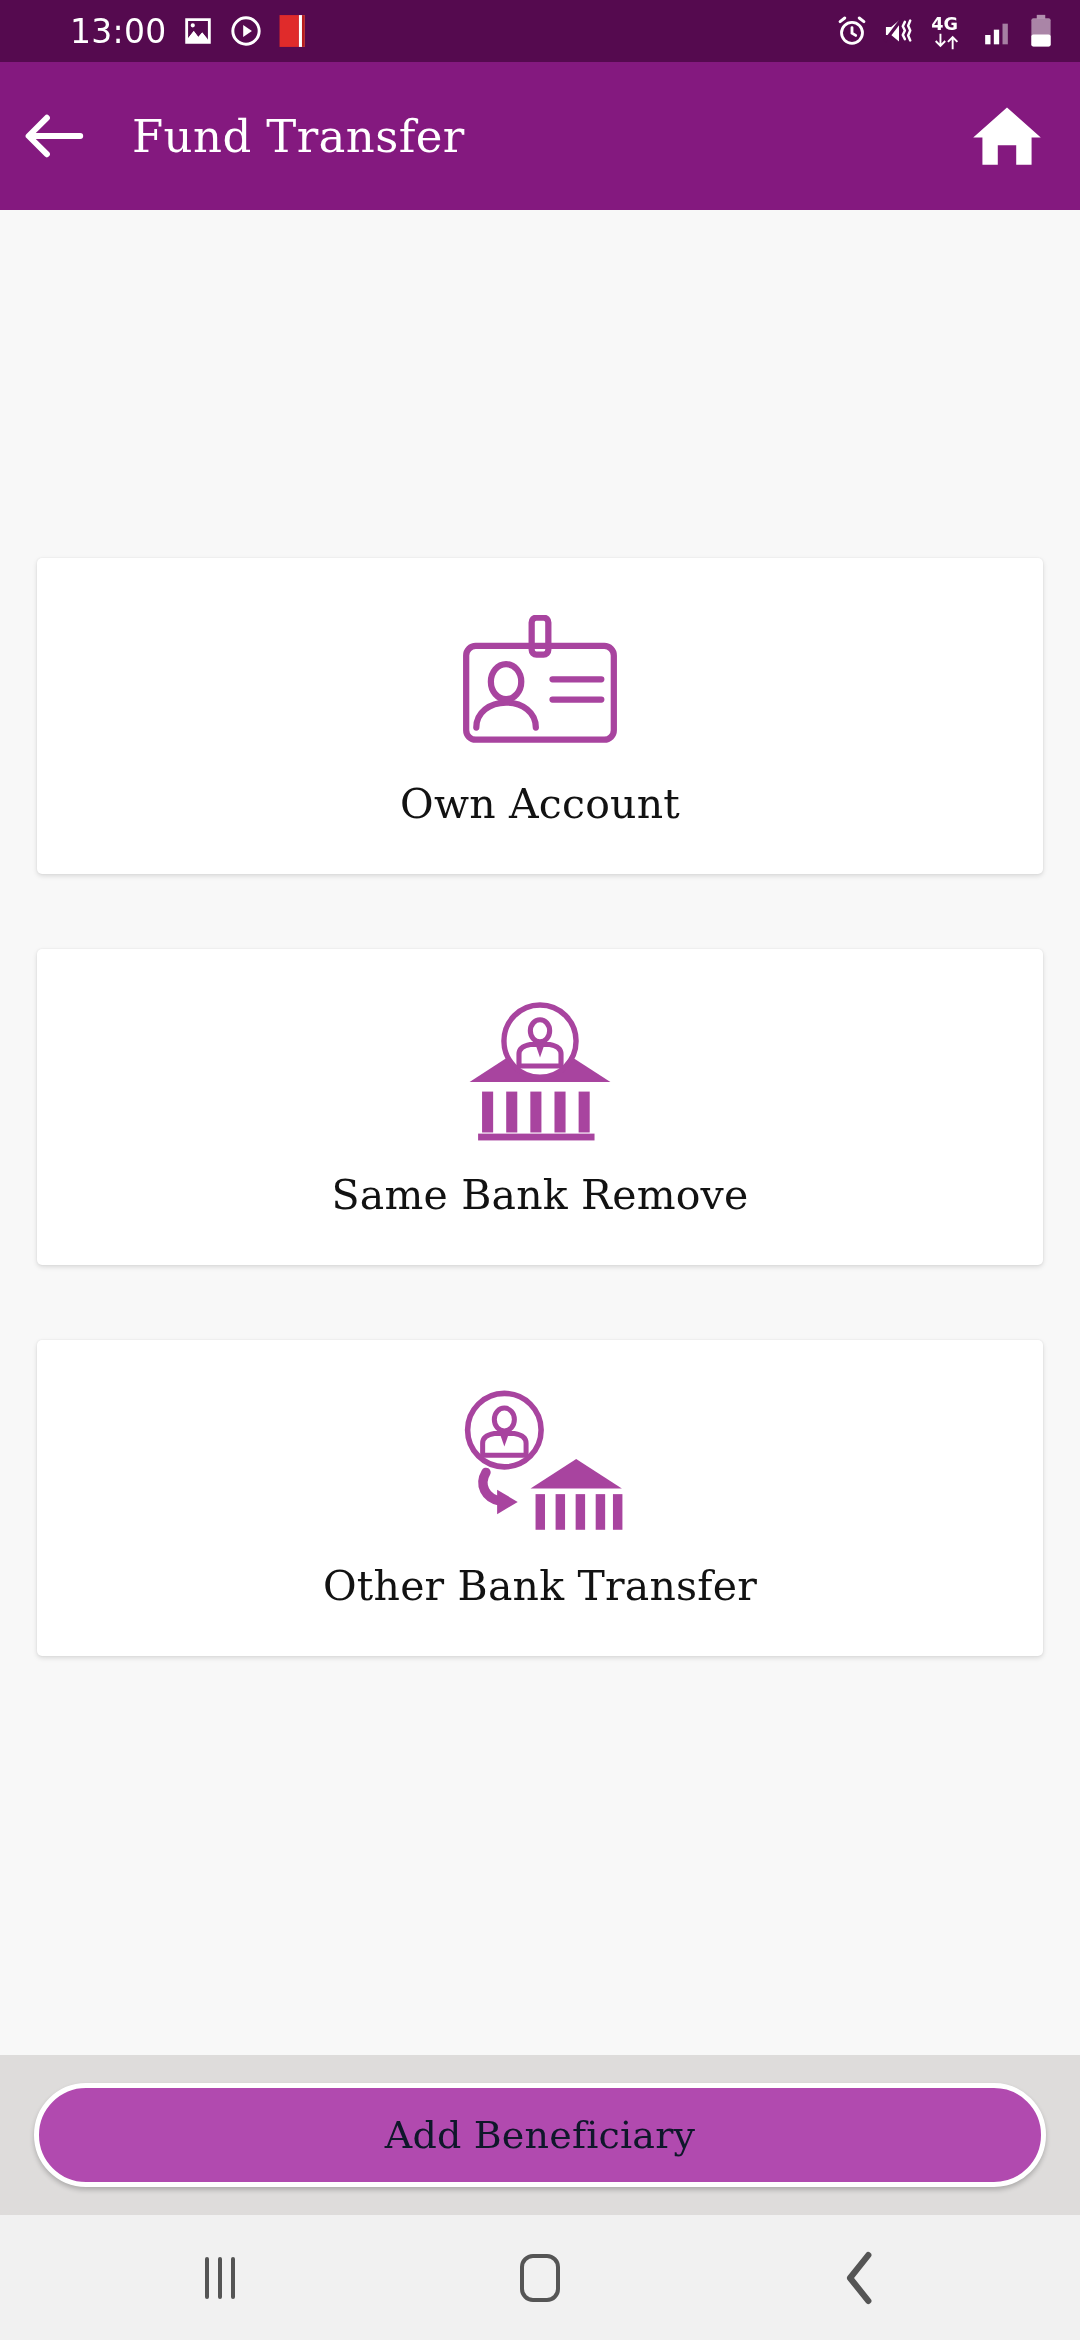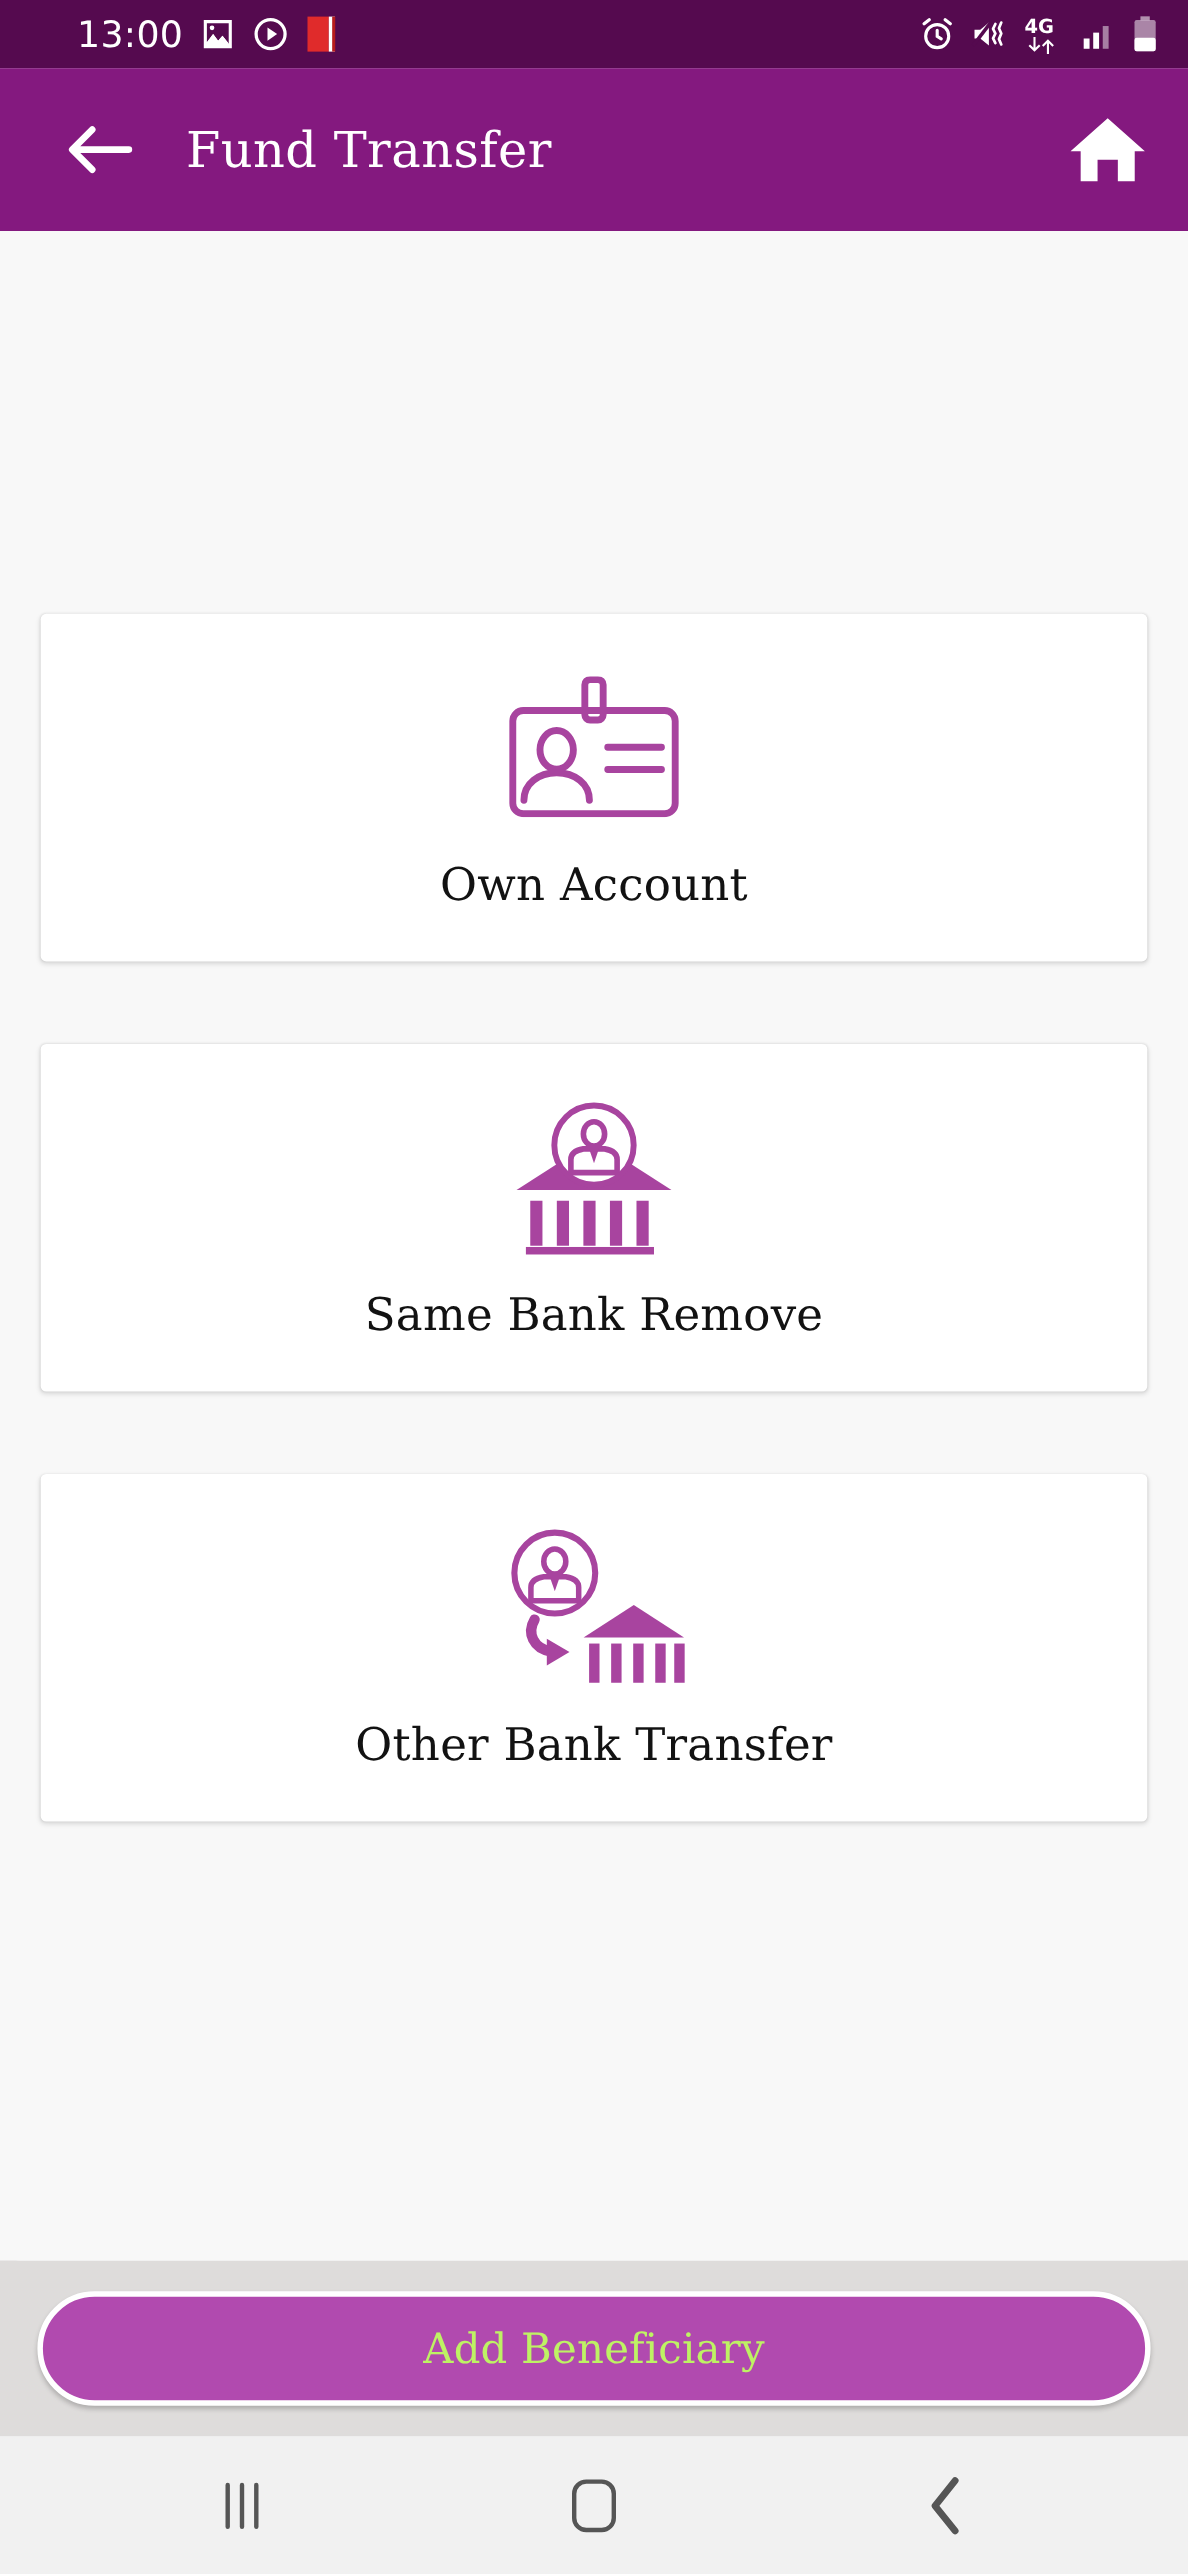--- a/index.html
+++ b/index.html
@@ -57,21 +57,21 @@
   }
 
   .sicon { display: block; }
 
   
   .app-bar {
     height: 148px;
     background: #84197f;
     display: flex;
     align-items: center;
-    padding: 0 36px 0 61px;
+    padding: 0 36px 0 24px;
     flex: 0 0 auto;
   }
 
   .app-bar-title {
     color: #ffffff;
     font-size: 45px;
     font-family: "DejaVu Serif", "Liberation Serif", serif;
     margin-left: 46px;
     letter-spacing: 0.4px;
     white-space: nowrap;
@@ -136,21 +136,21 @@
     gap: 32px;
     padding: 0 34px;
   }
 
   .pill-button {
     flex: 1 1 0;
     height: 104px;
     border-radius: 60px;
     background: #b14aaf;
     border: 5px solid #ffffff;
-    color: #bef264;
+    color: #0f172a;
     font-family: "DejaVu Serif", "Liberation Serif", serif;
     font-size: 38px;
     display: flex;
     align-items: center;
     justify-content: center;
     box-shadow: 0 3px 5px rgba(0,0,0,0.22);
     white-space: nowrap;
     letter-spacing: 0.2px;
   }
 

